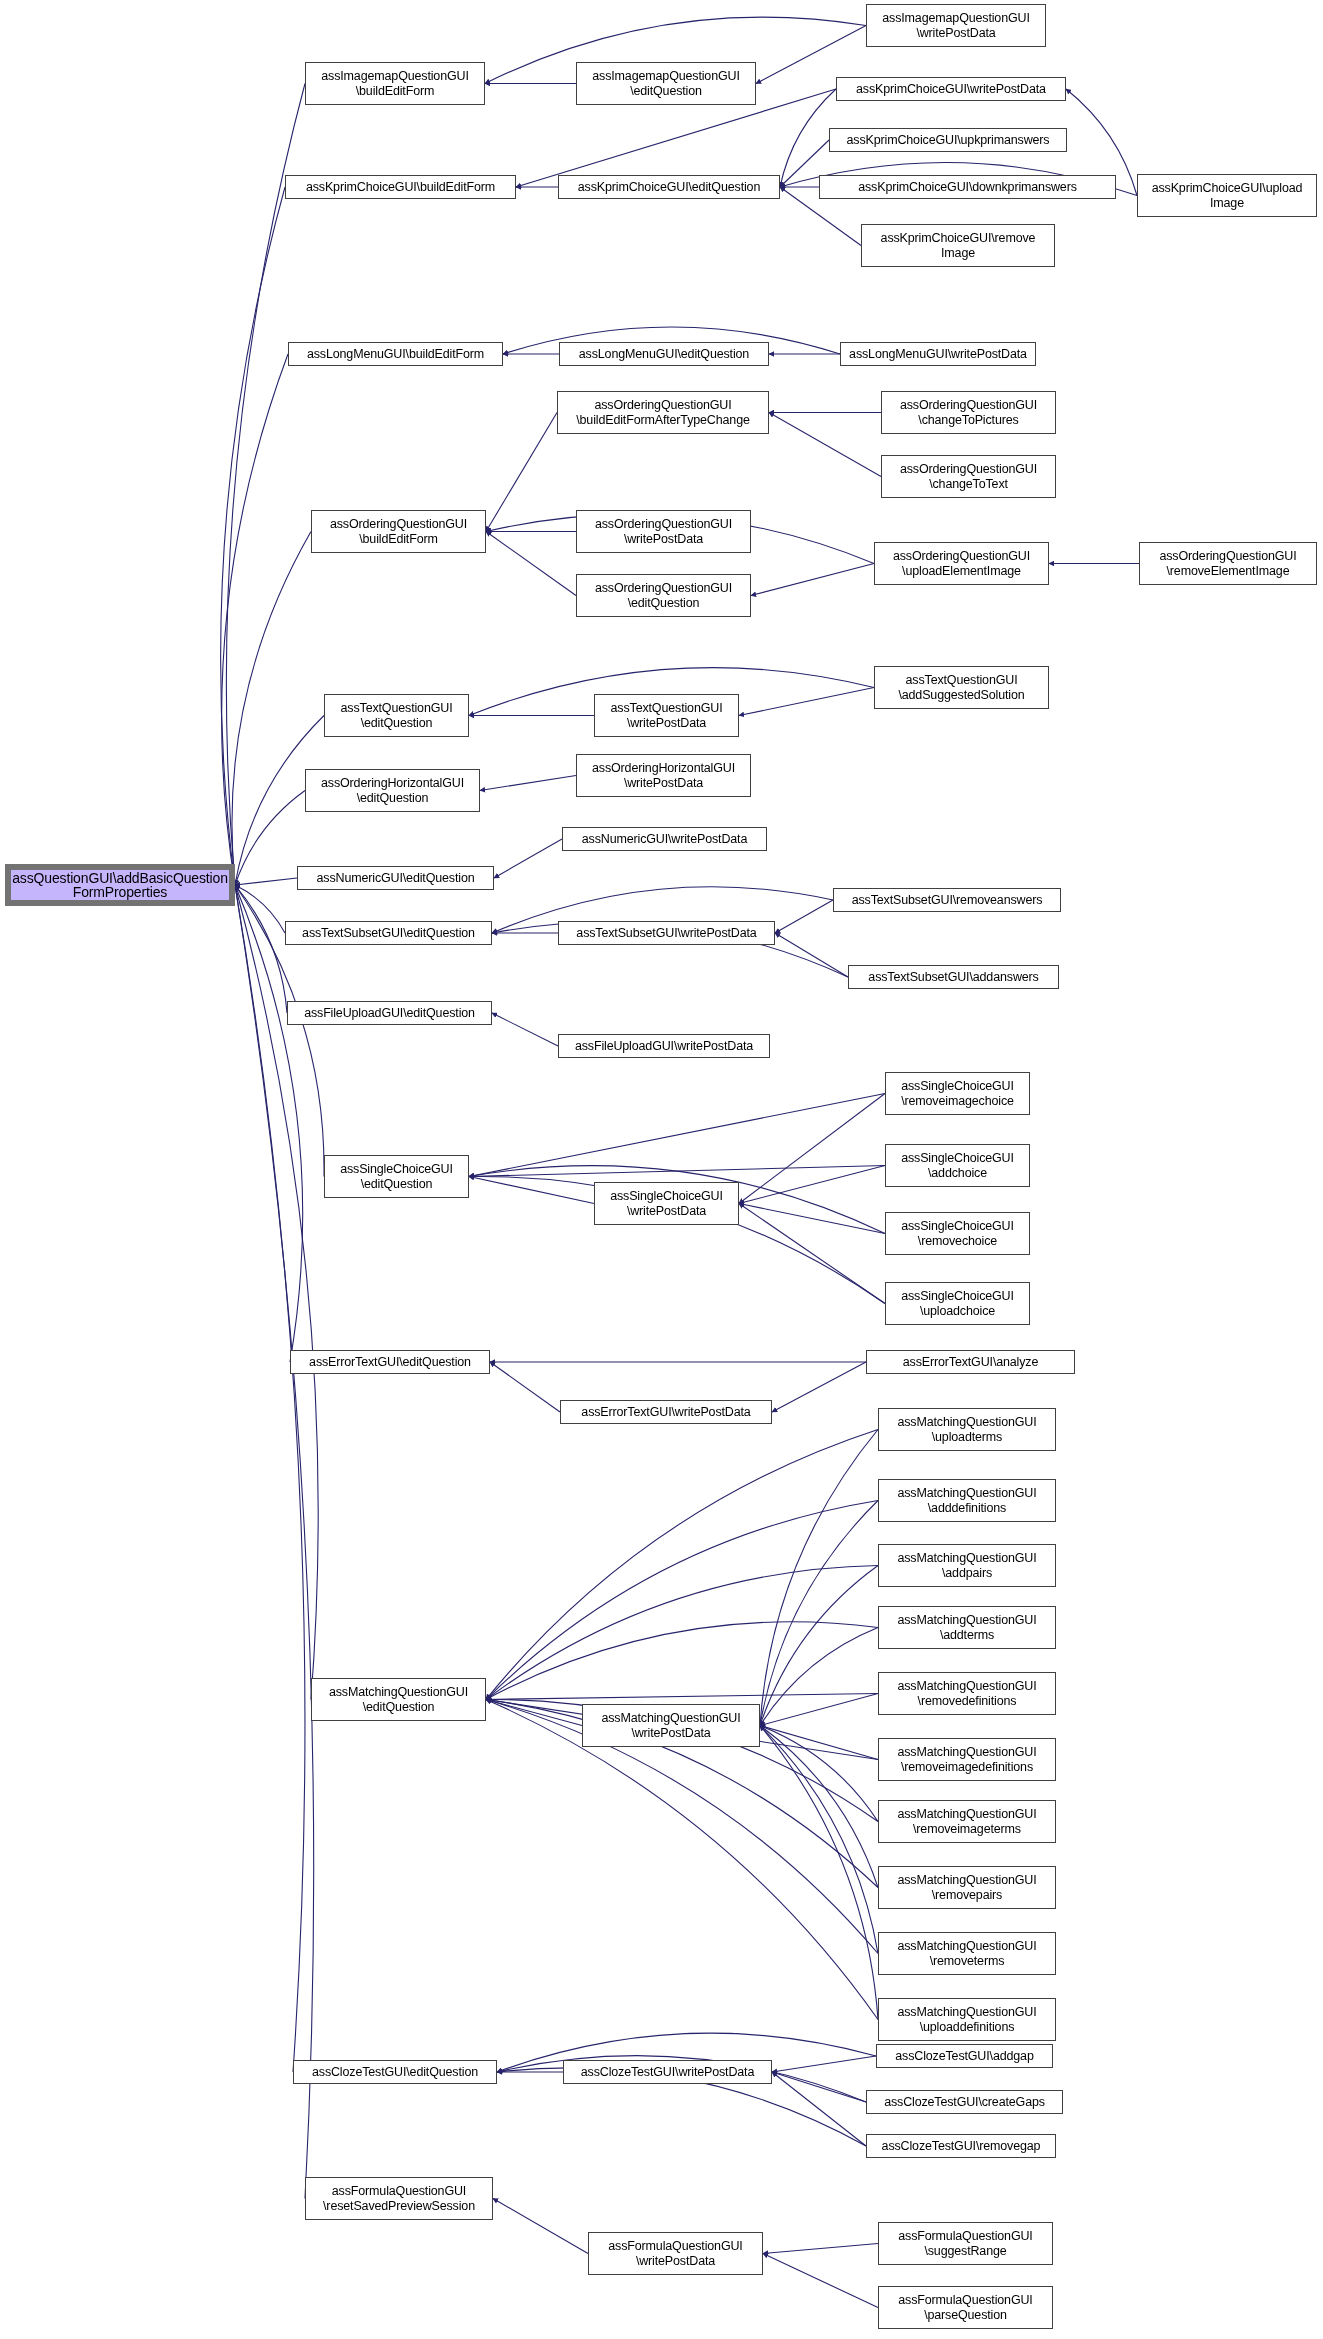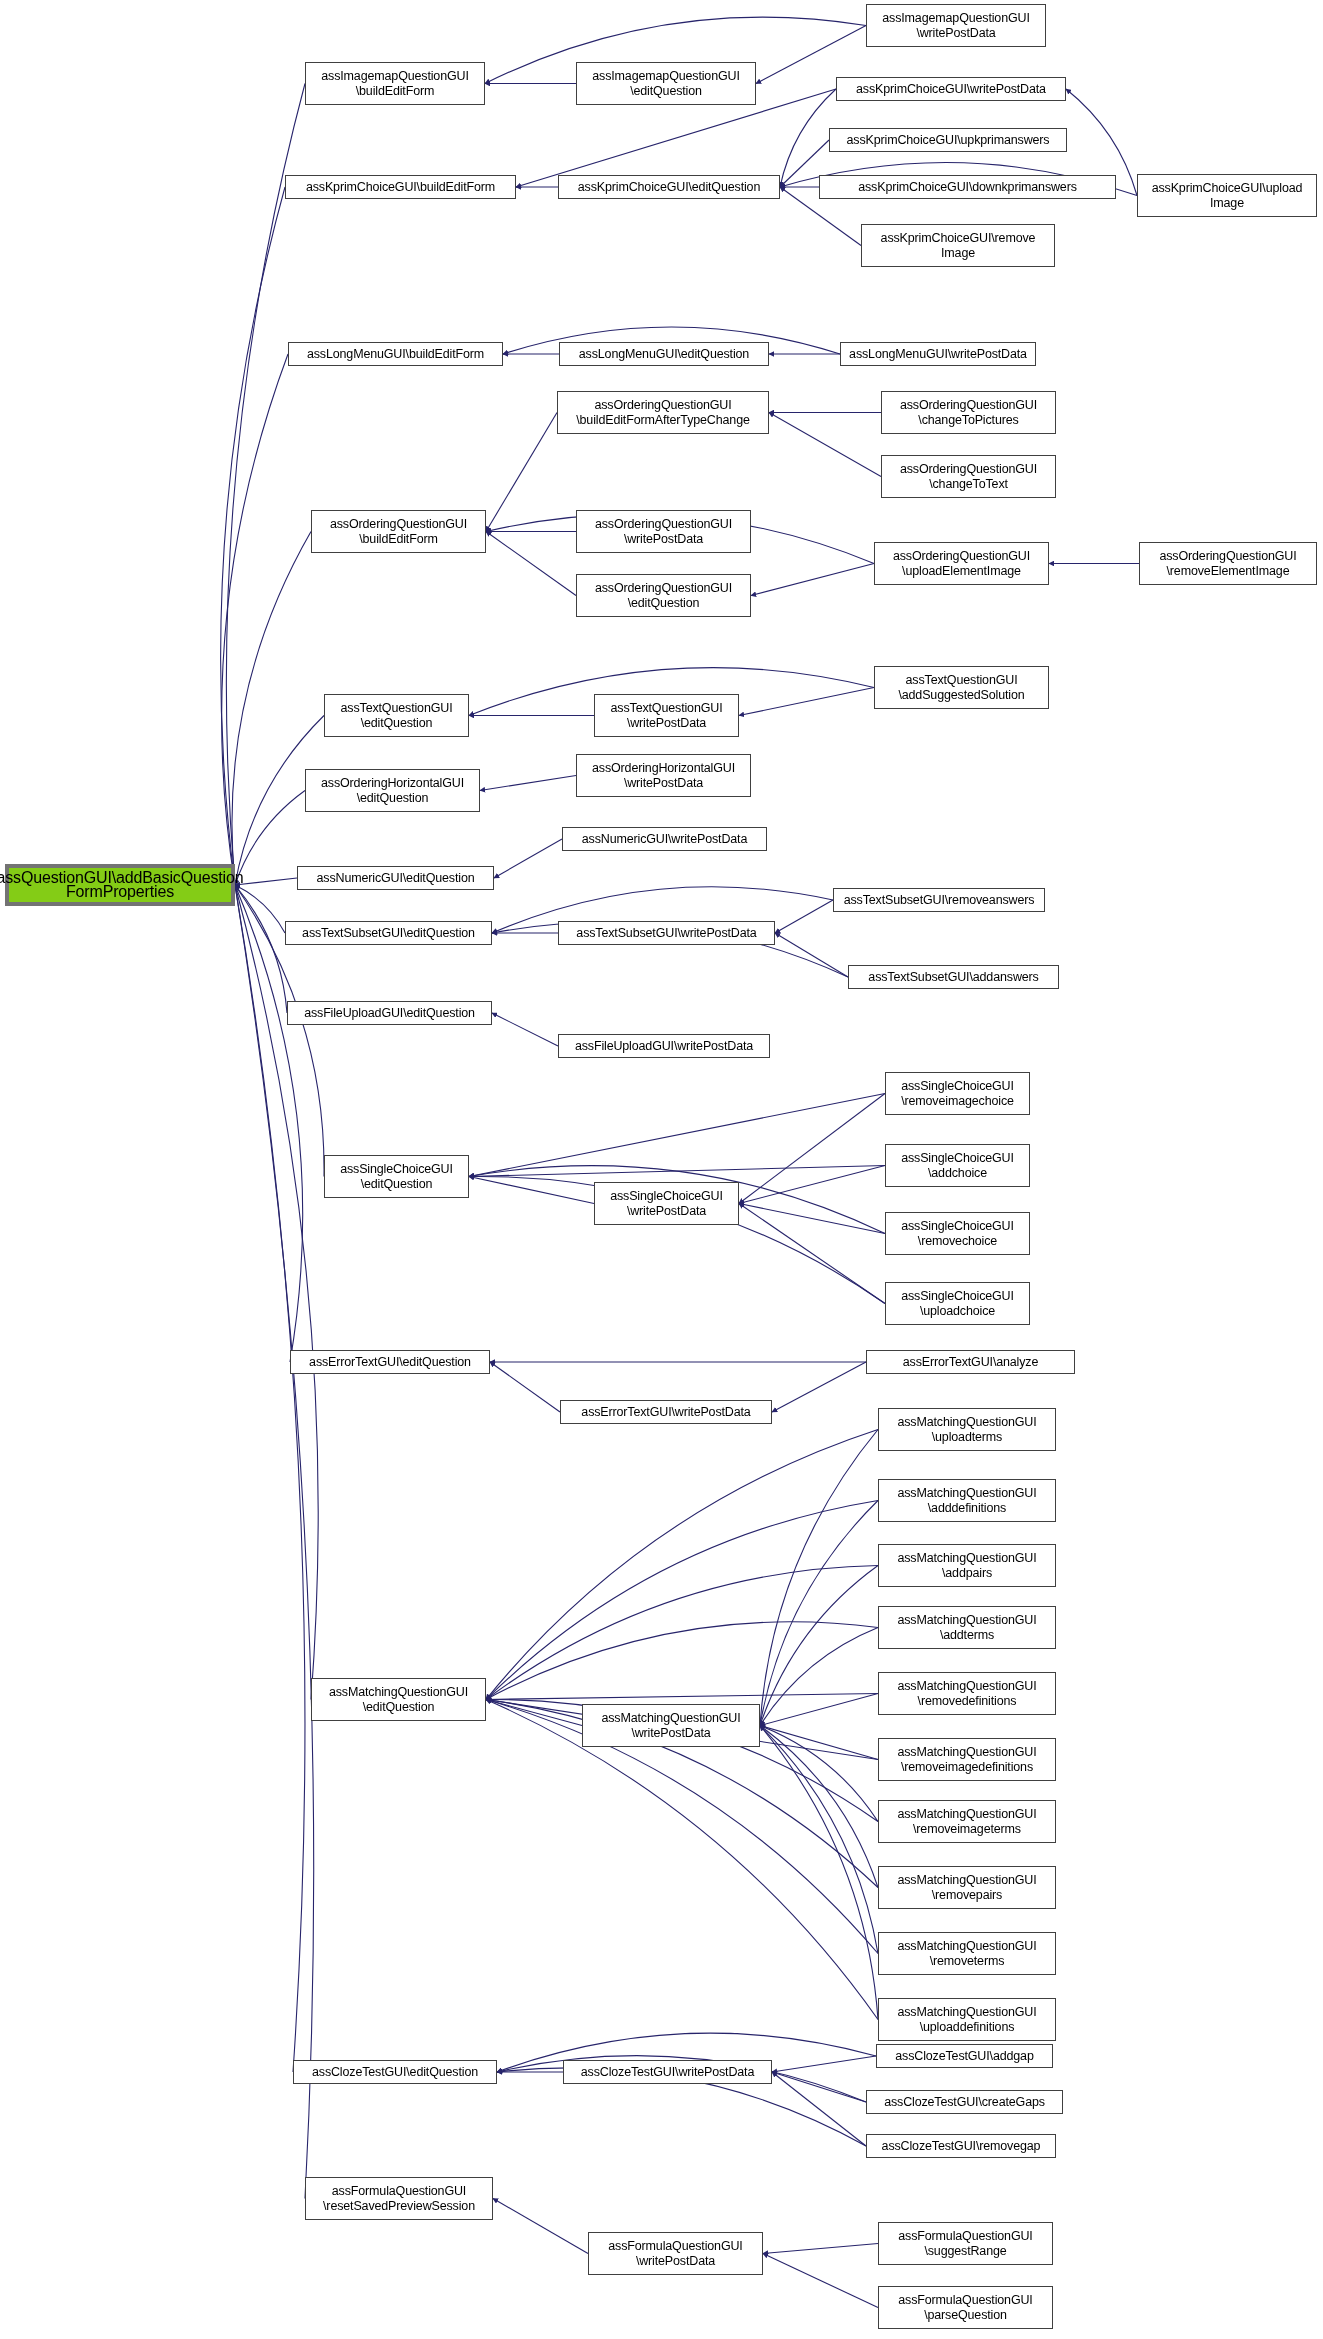--- a/index.html
+++ b/index.html
@@ -22,23 +22,23 @@
     line-height:14.5px;
     letter-spacing:-0.15px;
     display:flex;
     align-items:center;
     justify-content:center;
     text-align:center;
     white-space:pre-line;
     padding:1px 3px;
   }
   .node.root{
-    background:#84cc16;
-    border:4px solid #737373;
-    font-size:16px;
+    background:#c4b5fd;
+    border:6px solid #737373;
+    font-size:14px;
   }
 </style>
 </head>
 <body>
 
 <div id="canvas">
   <svg id="edges" xmlns="http://www.w3.org/2000/svg">
       <defs>
         <marker id="ah" viewBox="0 0 10 10" refX="9" refY="5" markerWidth="5.2" markerHeight="5.2" orient="auto-start-reverse">
           <path d="M 0 0 L 10 5 L 0 10 z" fill="#27246b"></path>
@@ -177,21 +177,21 @@
       <div class="node" style="left: 324px; top: 694px; width: 145px; height: 43px;">assTextQuestionGUI
 \editQuestion</div>
       <div class="node" style="left: 594px; top: 694px; width: 145px; height: 43px;">assTextQuestionGUI
 \writePostData</div>
       <div class="node" style="left: 576px; top: 754px; width: 175px; height: 43px;">assOrderingHorizontalGUI
 \writePostData</div>
       <div class="node" style="left: 305px; top: 769px; width: 175px; height: 43px;">assOrderingHorizontalGUI
 \editQuestion</div>
       <div class="node" style="left: 562px; top: 827px; width: 205px; height: 24px;">assNumericGUI\writePostData</div>
       <div class="node" style="left: 297px; top: 866px; width: 197px; height: 24px;">assNumericGUI\editQuestion</div>
-      <div class="node" style="left: 833px; top: 888px; width: 212px; height: 24px;">assTextSubsetGUI\removeanswers</div>
+      <div class="node" style="left: 833px; top: 888px; width: 228px; height: 24px;">assTextSubsetGUI\removeanswers</div>
       <div class="node" style="left: 285px; top: 921px; width: 207px; height: 24px;">assTextSubsetGUI\editQuestion</div>
       <div class="node" style="left: 558px; top: 921px; width: 217px; height: 24px;">assTextSubsetGUI\writePostData</div>
       <div class="node" style="left: 848px; top: 965px; width: 211px; height: 24px;">assTextSubsetGUI\addanswers</div>
       <div class="node" style="left: 287px; top: 1001px; width: 205px; height: 24px;">assFileUploadGUI\editQuestion</div>
       <div class="node" style="left: 558px; top: 1034px; width: 212px; height: 24px;">assFileUploadGUI\writePostData</div>
       <div class="node" style="left: 885px; top: 1072px; width: 145px; height: 43px;">assSingleChoiceGUI
 \removeimagechoice</div>
       <div class="node" style="left: 885px; top: 1144px; width: 145px; height: 43px;">assSingleChoiceGUI
 \addchoice</div>
       <div class="node" style="left: 324px; top: 1155px; width: 145px; height: 43px;">assSingleChoiceGUI

